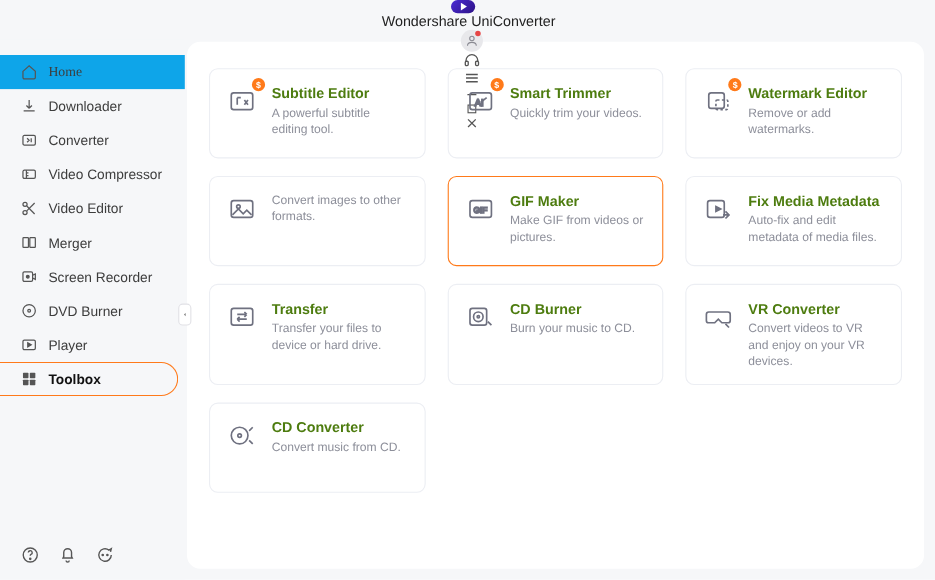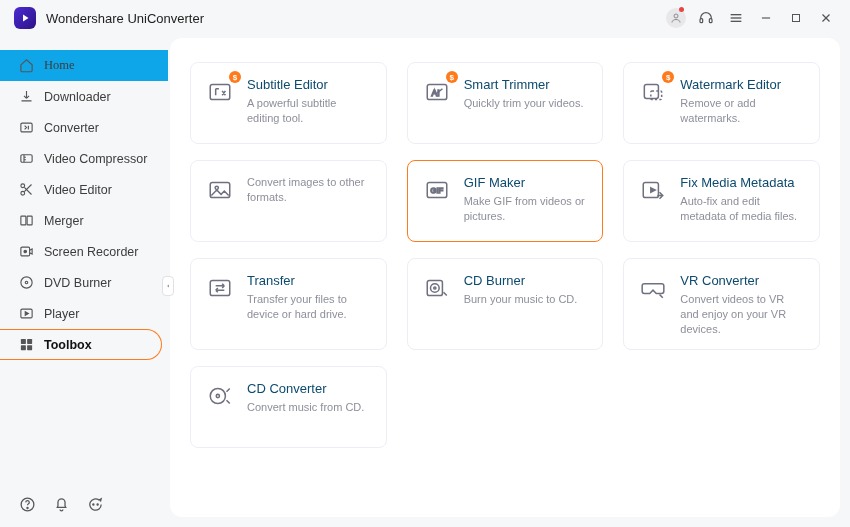--- a/index.html
+++ b/index.html
@@ -11,20 +11,21 @@
     color: #333;
     overflow: hidden;
     position: relative;
   }
   .titlebar {
     height: 36px;
     display: flex;
     align-items: center;
     padding: 0 12px 0 14px;
     background: #f6f7f9;
+    flex-direction: column;
   }
   .app-logo {
     width: 22px; height: 22px;
     border-radius: 6px;
     background: linear-gradient(135deg, #4b2bd4, #2d1286);
     display: flex; align-items: center; justify-content: center;
     margin-right: 10px;
   }
   .app-title { font-size: 13px; color: #222; }
   .title-spacer { flex: 1; }
@@ -152,23 +153,23 @@
     border-radius: 50%;
     background: #ff7a1a;
     color: #fff;
     font-size: 8px;
     display: flex; align-items: center; justify-content: center;
     font-weight: bold;
   }
   .card-body { flex: 1; }
   .card-title {
     font-size: 13px;
-    color: #0c4a6e;
+    color: #4d7c0f;
     margin-bottom: 4px;
-    font-weight: 400;
+    font-weight: 700;
   }
   .card-desc {
     font-size: 11px;
     color: #8d8f9a;
     line-height: 1.35;
   }
 </style>
 </head>
 <body>
 

